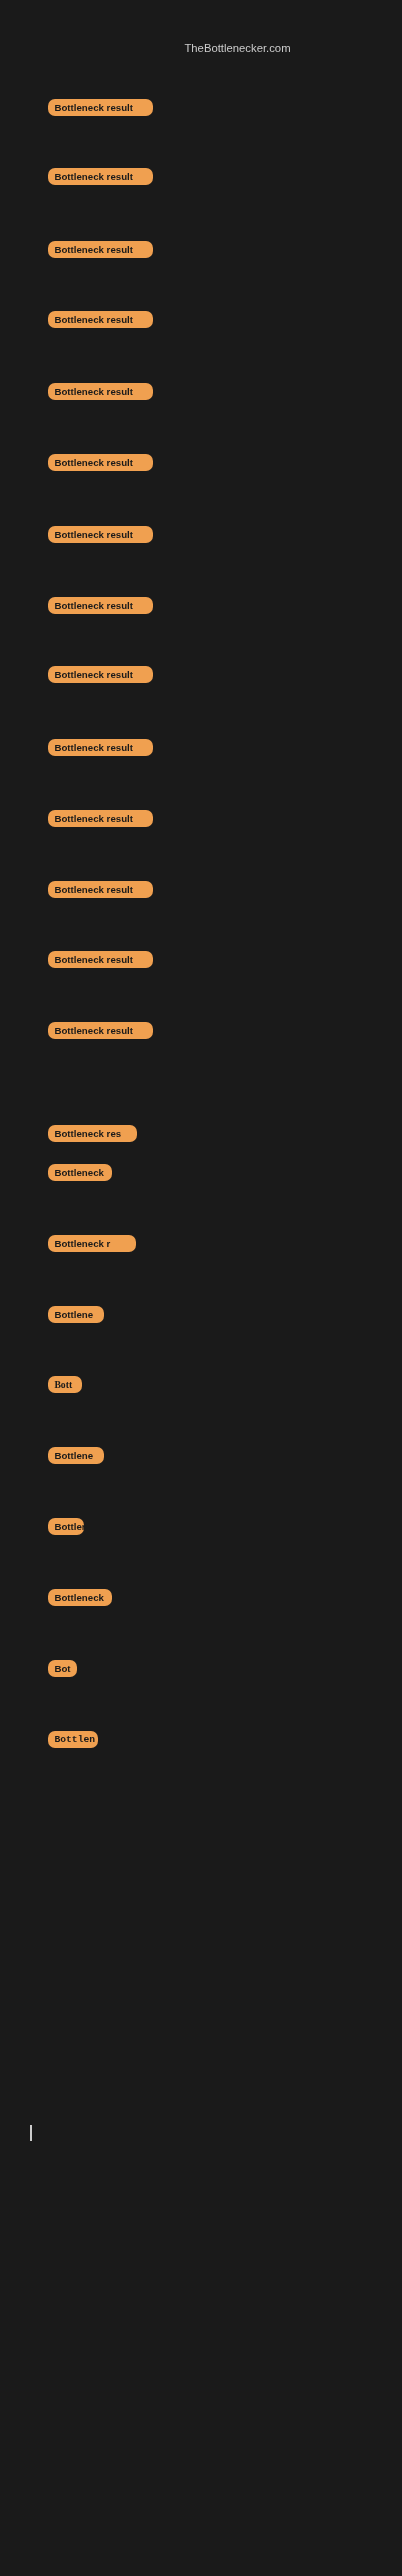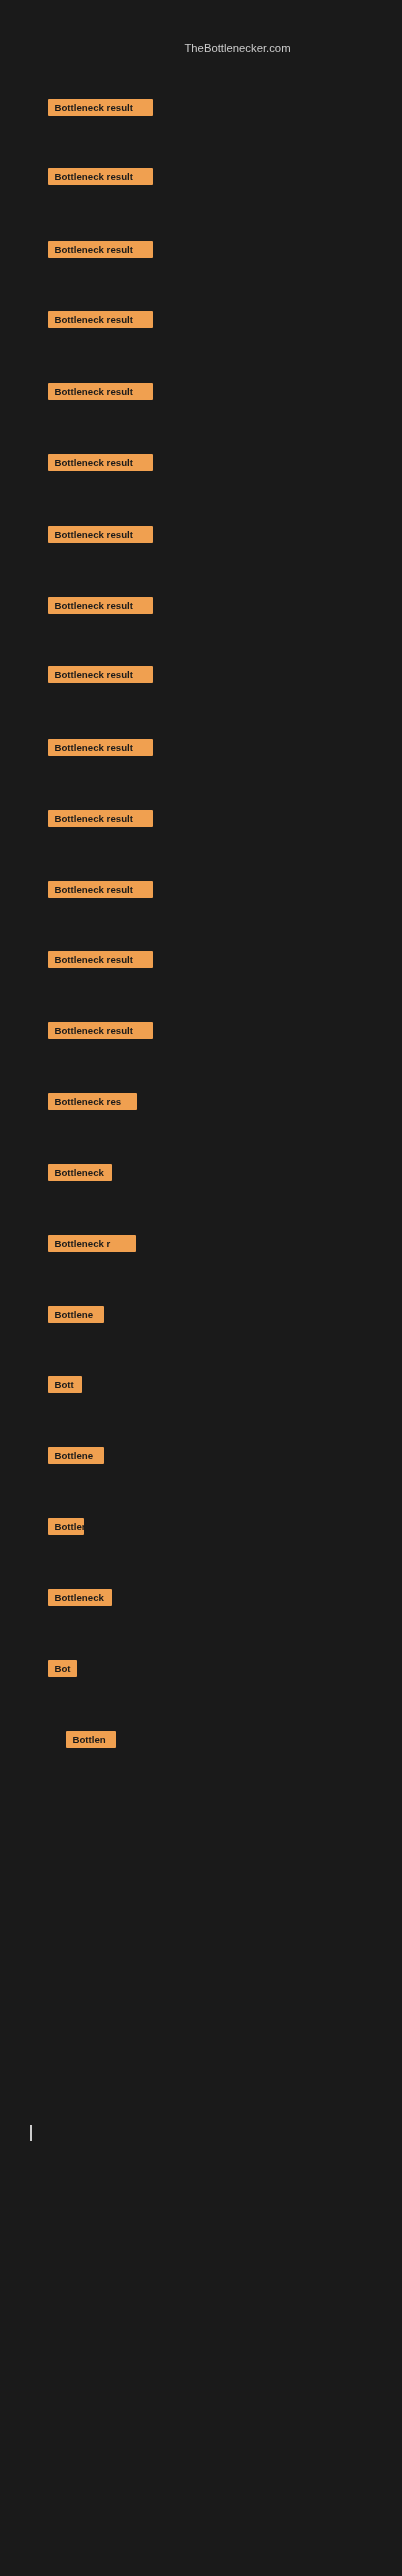--- a/index.html
+++ b/index.html
@@ -30,21 +30,21 @@
       margin-bottom: 0;
       padding: 4.8px 0 4.8px 0;
     }
 
     .bottleneck-badge {
       background-color: #f0a050;
       color: #1a1a1a;
       font-size: 9.7px;
       font-weight: bold;
       padding: 3.2px 6.4px;
-      border-radius: 1px;
+      border-radius: 7px;
       white-space: nowrap;
       overflow: hidden;
     }
 
     .items-container {
       padding: 1.6px 0;
     }
 
     .cursor-line {
       width: 1.6px;
@@ -101,43 +101,43 @@
   </div>
 <div class="bottleneck-item" style="position: absolute; top: 828px; left: 0px; padding: 4.8px 0px;">
     <div class="bottleneck-badge" style="width: 105px;">Bottleneck result</div>
   </div>
 <div class="bottleneck-item" style="position: absolute; top: 898px; left: 0px; padding: 4.8px 0px;">
     <div class="bottleneck-badge" style="width: 105px;">Bottleneck result</div>
   </div>
 <div class="bottleneck-item" style="position: absolute; top: 969px; left: 0px; padding: 4.8px 0px;">
     <div class="bottleneck-badge" style="width: 105px;">Bottleneck result</div>
   </div>
-<div class="bottleneck-item" style="position: absolute; top: 1040px; left: 0px; padding: 4.8px 0px;">
+<div class="bottleneck-item" style="position: absolute; top: 1072px; left: 0px; padding: 4.8px 0px;">
     <div class="bottleneck-badge" style="width: 89px;">Bottleneck res</div>
   </div>
 <div class="bottleneck-item" style="position: absolute; top: 1111px; left: 0px; padding: 4.8px 0px;">
     <div class="bottleneck-badge" style="width: 64px;">Bottleneck</div>
   </div>
 <div class="bottleneck-item" style="position: absolute; top: 1182px; left: 0px; padding: 4.8px 0px;">
     <div class="bottleneck-badge" style="width: 88px;">Bottleneck r</div>
   </div>
 <div class="bottleneck-item" style="position: absolute; top: 1253px; left: 0px; padding: 4.8px 0px;">
     <div class="bottleneck-badge" style="width: 56px;">Bottlene</div>
   </div>
-<div class="bottleneck-item" style="position: absolute; top: 1323px; left: 0px; padding: 4.8px 0px;">
+<div class="bottleneck-item" style="position: absolute; top: 1323px; left: 0px; padding: 4.8px 0px; font-family: Liberation Serif, serif;">
     <div class="bottleneck-badge" style="width: 34px;">Bott</div>
   </div>
 <div class="bottleneck-item" style="position: absolute; top: 1394px; left: 0px; padding: 4.8px 0px;">
     <div class="bottleneck-badge" style="width: 56px;">Bottlene</div>
   </div>
 <div class="bottleneck-item" style="position: absolute; top: 1465px; left: 0px; padding: 4.8px 0px;">
     <div class="bottleneck-badge" style="width: 36px;">Bottler</div>
   </div>
 <div class="bottleneck-item" style="position: absolute; top: 1536px; left: 0px; padding: 4.8px 0px;">
     <div class="bottleneck-badge" style="width: 64px;">Bottleneck</div>
   </div>
 <div class="bottleneck-item" style="position: absolute; top: 1607px; left: 0px; padding: 4.8px 0px;">
     <div class="bottleneck-badge" style="width: 29px;">Bot</div>
   </div>
-<div class="bottleneck-item" style="position: absolute; top: 1678px; left: 18px; padding: 4.8px 0px;">
+<div class="bottleneck-item" style="position: absolute; top: 1678px; left: 0px; padding: 4.8px 0px; font-family: Liberation Mono, monospace;">
     <div class="bottleneck-badge" style="width: 50px;">Bottlen</div>
   </div>
 
 
 </body></html>

